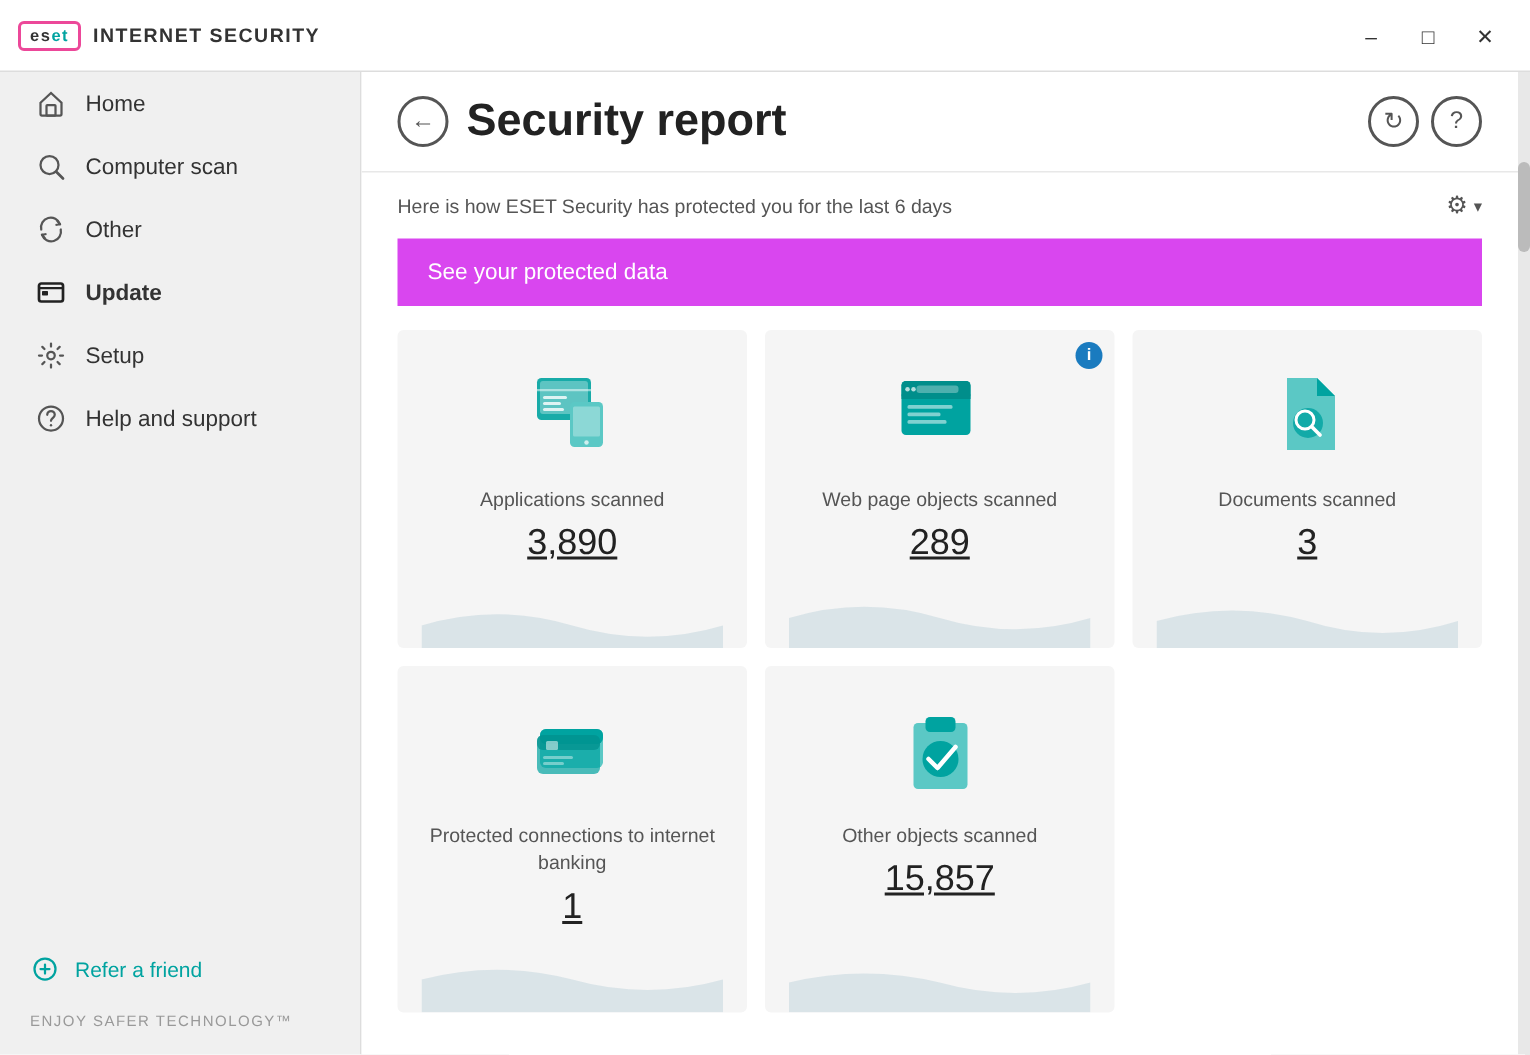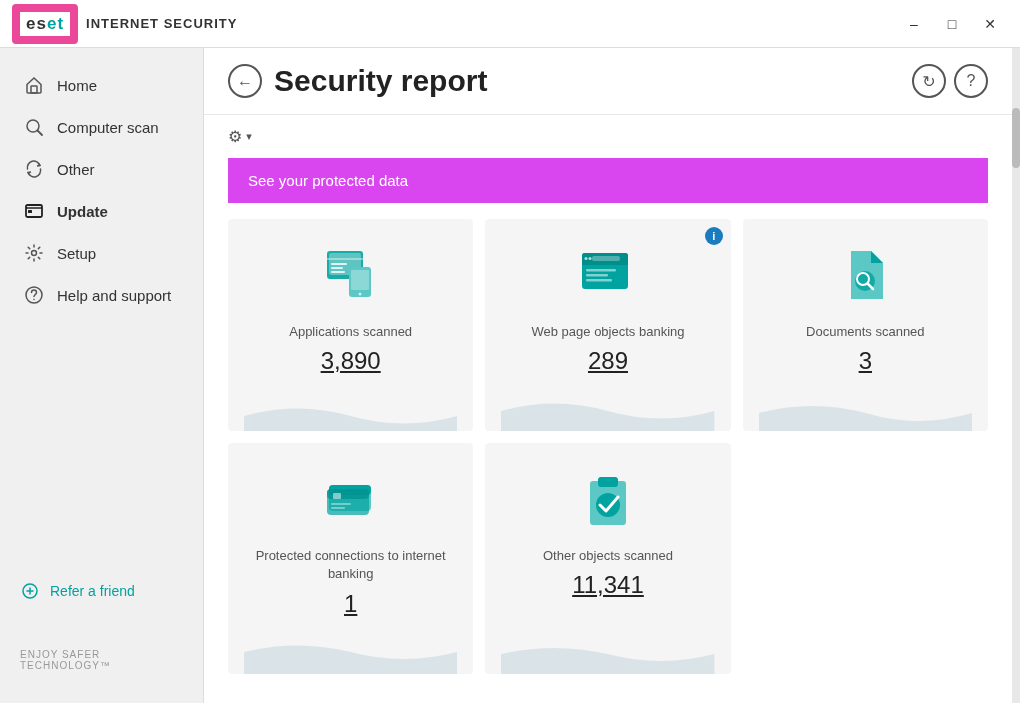--- a/index.html
+++ b/index.html
@@ -15,25 +15,25 @@
       border-bottom: 1px solid #ddd;
       flex-shrink: 0;
     }
     .titlebar-logo {
       display: flex;
       align-items: center;
       gap: 8px;
     }
     .eset-logo {
       background: #fff;
-      border: 8px solid #ec4899;
+      border: 2px solid #ec4899;
       border-radius: 4px;
       padding: 2px 6px;
       font-weight: bold;
-      font-size: 17px;
+      font-size: 11px;
       color: #333;
       letter-spacing: 1px;
     }
     .titlebar-title {
       font-size: 13px;
       font-weight: 600;
       color: #333;
       letter-spacing: 1px;
       text-transform: uppercase;
     }
@@ -57,25 +57,25 @@
 
     
     .app-body {
       display: flex;
       flex: 1;
       overflow: hidden;
     }
 
     
     .sidebar {
-      width: 204px;
+      width: 241px;
       background: #f0f0f0;
       display: flex;
       flex-direction: column;
-      padding: 16px 0;
+      padding: 0 0;
       flex-shrink: 0;
       border-right: 1px solid #ddd;
     }
     .sidebar-nav {
       flex: 1;
     }
     .sidebar-item {
       display: flex;
       align-items: center;
       gap: 12px;
@@ -102,21 +102,21 @@
       display: flex;
       align-items: center;
       gap: 10px;
       color: #00a3a0;
       font-size: 14px;
       cursor: pointer;
     }
     .enjoy-text {
       font-size: 10px;
       color: #999;
-      margin-top: 48px;
+      margin-top: 20px;
       letter-spacing: 1px;
       text-transform: uppercase;
     }
 
     
     .content {
       flex: 1;
       background: #fff;
       display: flex;
       flex-direction: column;
@@ -390,20 +390,21 @@
         <div class="header-icon-btn">
           <span>↻</span>
         </div>
         <div class="header-icon-btn">
           <span>?</span>
         </div>
       </div>
     </div>
 
     <div class="sub-header">
+      <span class="sub-header-text">Here is how ESET Security has protected you for the last 6 days</span>
       <div class="settings-gear">
         <span>⚙</span>
         <span style="font-size:11px">▾</span>
       </div>
     </div>
 
     <div class="teal-banner">
       <span>See your protected data</span>
     </div>
 
@@ -449,21 +450,21 @@
               <rect x="16" y="13" width="28" height="5" rx="2" fill="#fff" opacity="0.3"></rect>
 
               <circle cx="10" cy="15.5" r="1.5" fill="#fff" opacity="0.7"></circle>
               <circle cx="14" cy="15.5" r="1.5" fill="#fff" opacity="0.7"></circle>
 
               <rect x="10" y="26" width="30" height="2.5" rx="1" fill="#fff" opacity="0.5"></rect>
               <rect x="10" y="31" width="22" height="2.5" rx="1" fill="#fff" opacity="0.5"></rect>
               <rect x="10" y="36" width="26" height="2.5" rx="1" fill="#fff" opacity="0.5"></rect>
             </svg>
           </div>
-          <span class="card-label">Web page objects banking</span>
+          <span class="card-label">Web page objects scanned</span>
           <span class="card-value">289</span>
           <div class="card-wave">
             <svg width="100%" height="40" viewBox="0 0 200 40" preserveAspectRatio="none">
               <path d="M0 20 Q50 5 100 20 Q150 35 200 20 L200 40 L0 40 Z" fill="#c8d8e0" opacity="0.6"></path>
             </svg>
           </div>
         </div>
 
         <div class="card">
           <div class="card-icon">
@@ -519,21 +520,21 @@
             <svg width="64" height="64" viewBox="0 0 64 64" fill="none">
 
               <rect x="14" y="14" width="36" height="44" rx="3" fill="#5bc8c5"></rect>
               <rect x="22" y="10" width="20" height="10" rx="3" fill="#00a3a0"></rect>
 
               <circle cx="32" cy="38" r="12" fill="#00a3a0"></circle>
               <polyline points="24,38 30,44 42,30" stroke="#fff" stroke-width="3" fill="none" stroke-linecap="round" stroke-linejoin="round"></polyline>
             </svg>
           </div>
           <span class="card-label">Other objects scanned</span>
-          <span class="card-value">11,341</span>
+          <span class="card-value">15,857</span>
           <div class="card-wave">
             <svg width="100%" height="40" viewBox="0 0 200 40" preserveAspectRatio="none">
               <path d="M0 20 Q50 8 100 20 Q150 34 200 20 L200 40 L0 40 Z" fill="#c8d8e0" opacity="0.6"></path>
             </svg>
           </div>
         </div>
 
         <div style="background:transparent;"></div>
 
       </div>

